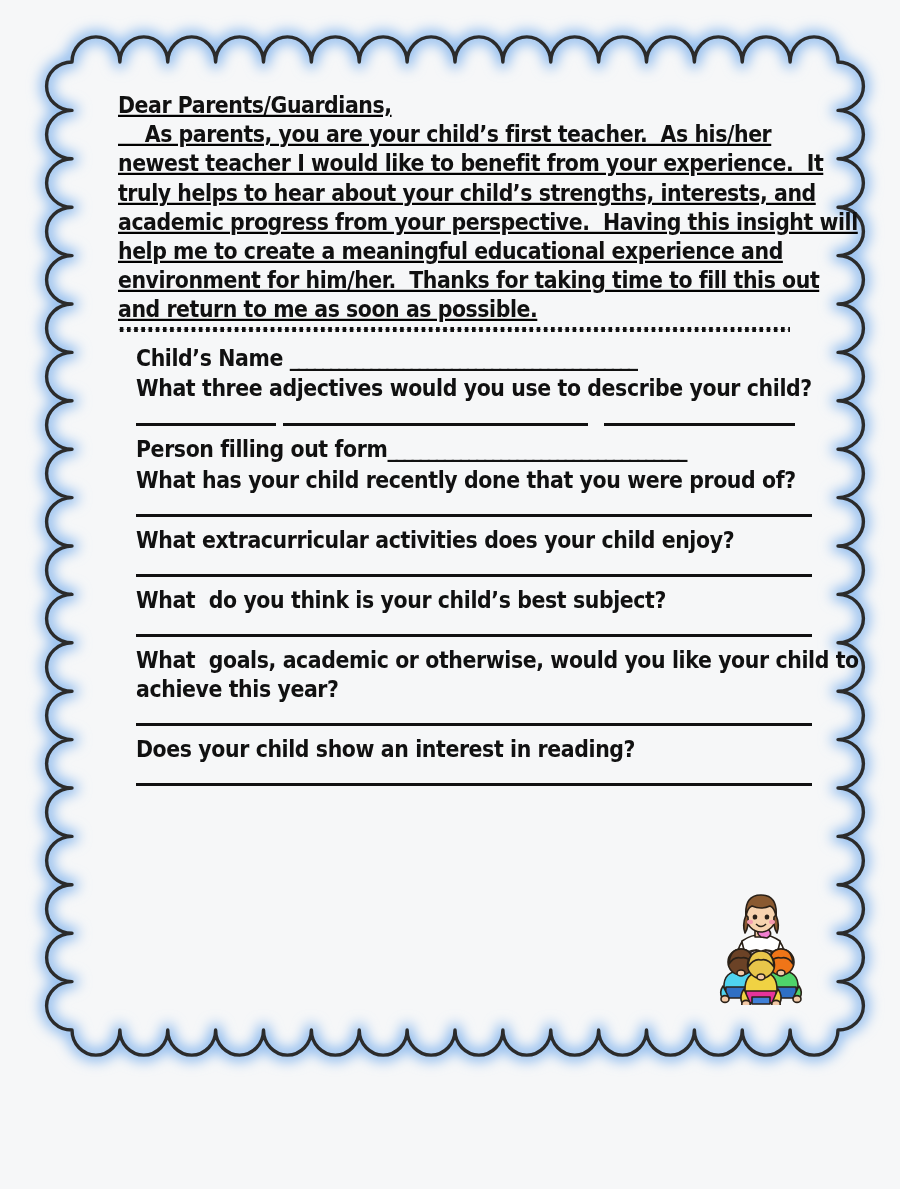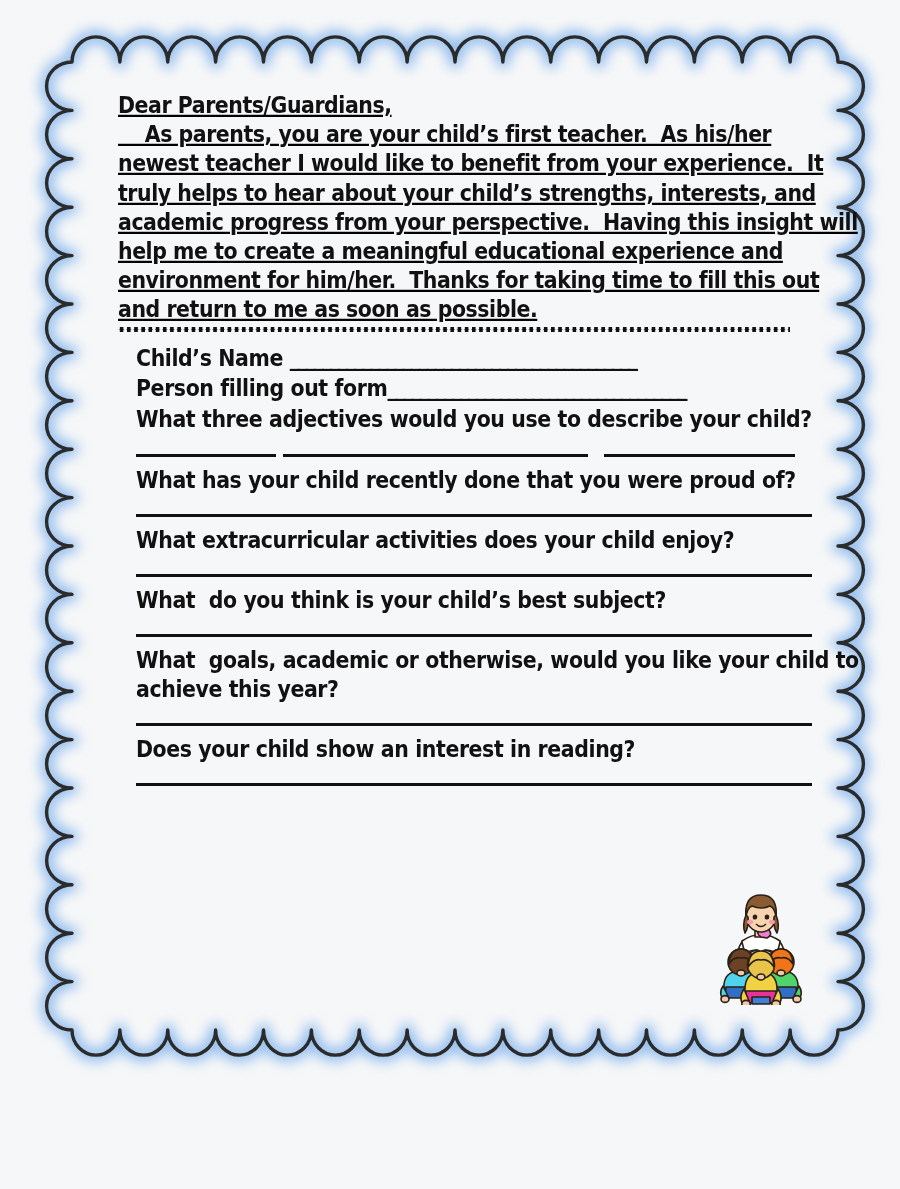--- a/index.html
+++ b/index.html
@@ -151,31 +151,31 @@
   </div>
 
   <div class="divider-dots"></div>
 
   <div class="form-area">
 
     <div class="q-block" style="height:29.5px">
       <div class="q-line"><span>Child’s Name </span><span class="fill">___________________________________________</span></div>
     </div>
 
-    <div class="q-block" style="height:31px">
-      <div class="q-line"><span>Person filling out form</span><span class="fill">_____________________________________</span></div>
-    </div>
-
     <div class="q-block" style="height:61px">
       <div class="q-line">What three adjectives would you use to describe your child?</div>
       <div class="triple-blanks" style="top:51px">
         <span style="left:0px;   width:140px"></span>
         <span style="left:147px; width:305px"></span>
         <span style="left:468px; width:191px"></span>
       </div>
+    </div>
+
+    <div class="q-block" style="height:31px">
+      <div class="q-line"><span>Person filling out form</span><span class="fill">_____________________________________</span></div>
     </div>
 
 
     <div class="q-block" style="height:60px">
       <div class="q-line">What has your child recently done that you were proud of?</div>
       <div class="rule" style="left:0; top:50px; width:676px"></div>
     </div>
 
     <div class="q-block" style="height:60px">
       <div class="q-line">What extracurricular activities does your child enjoy?</div>

